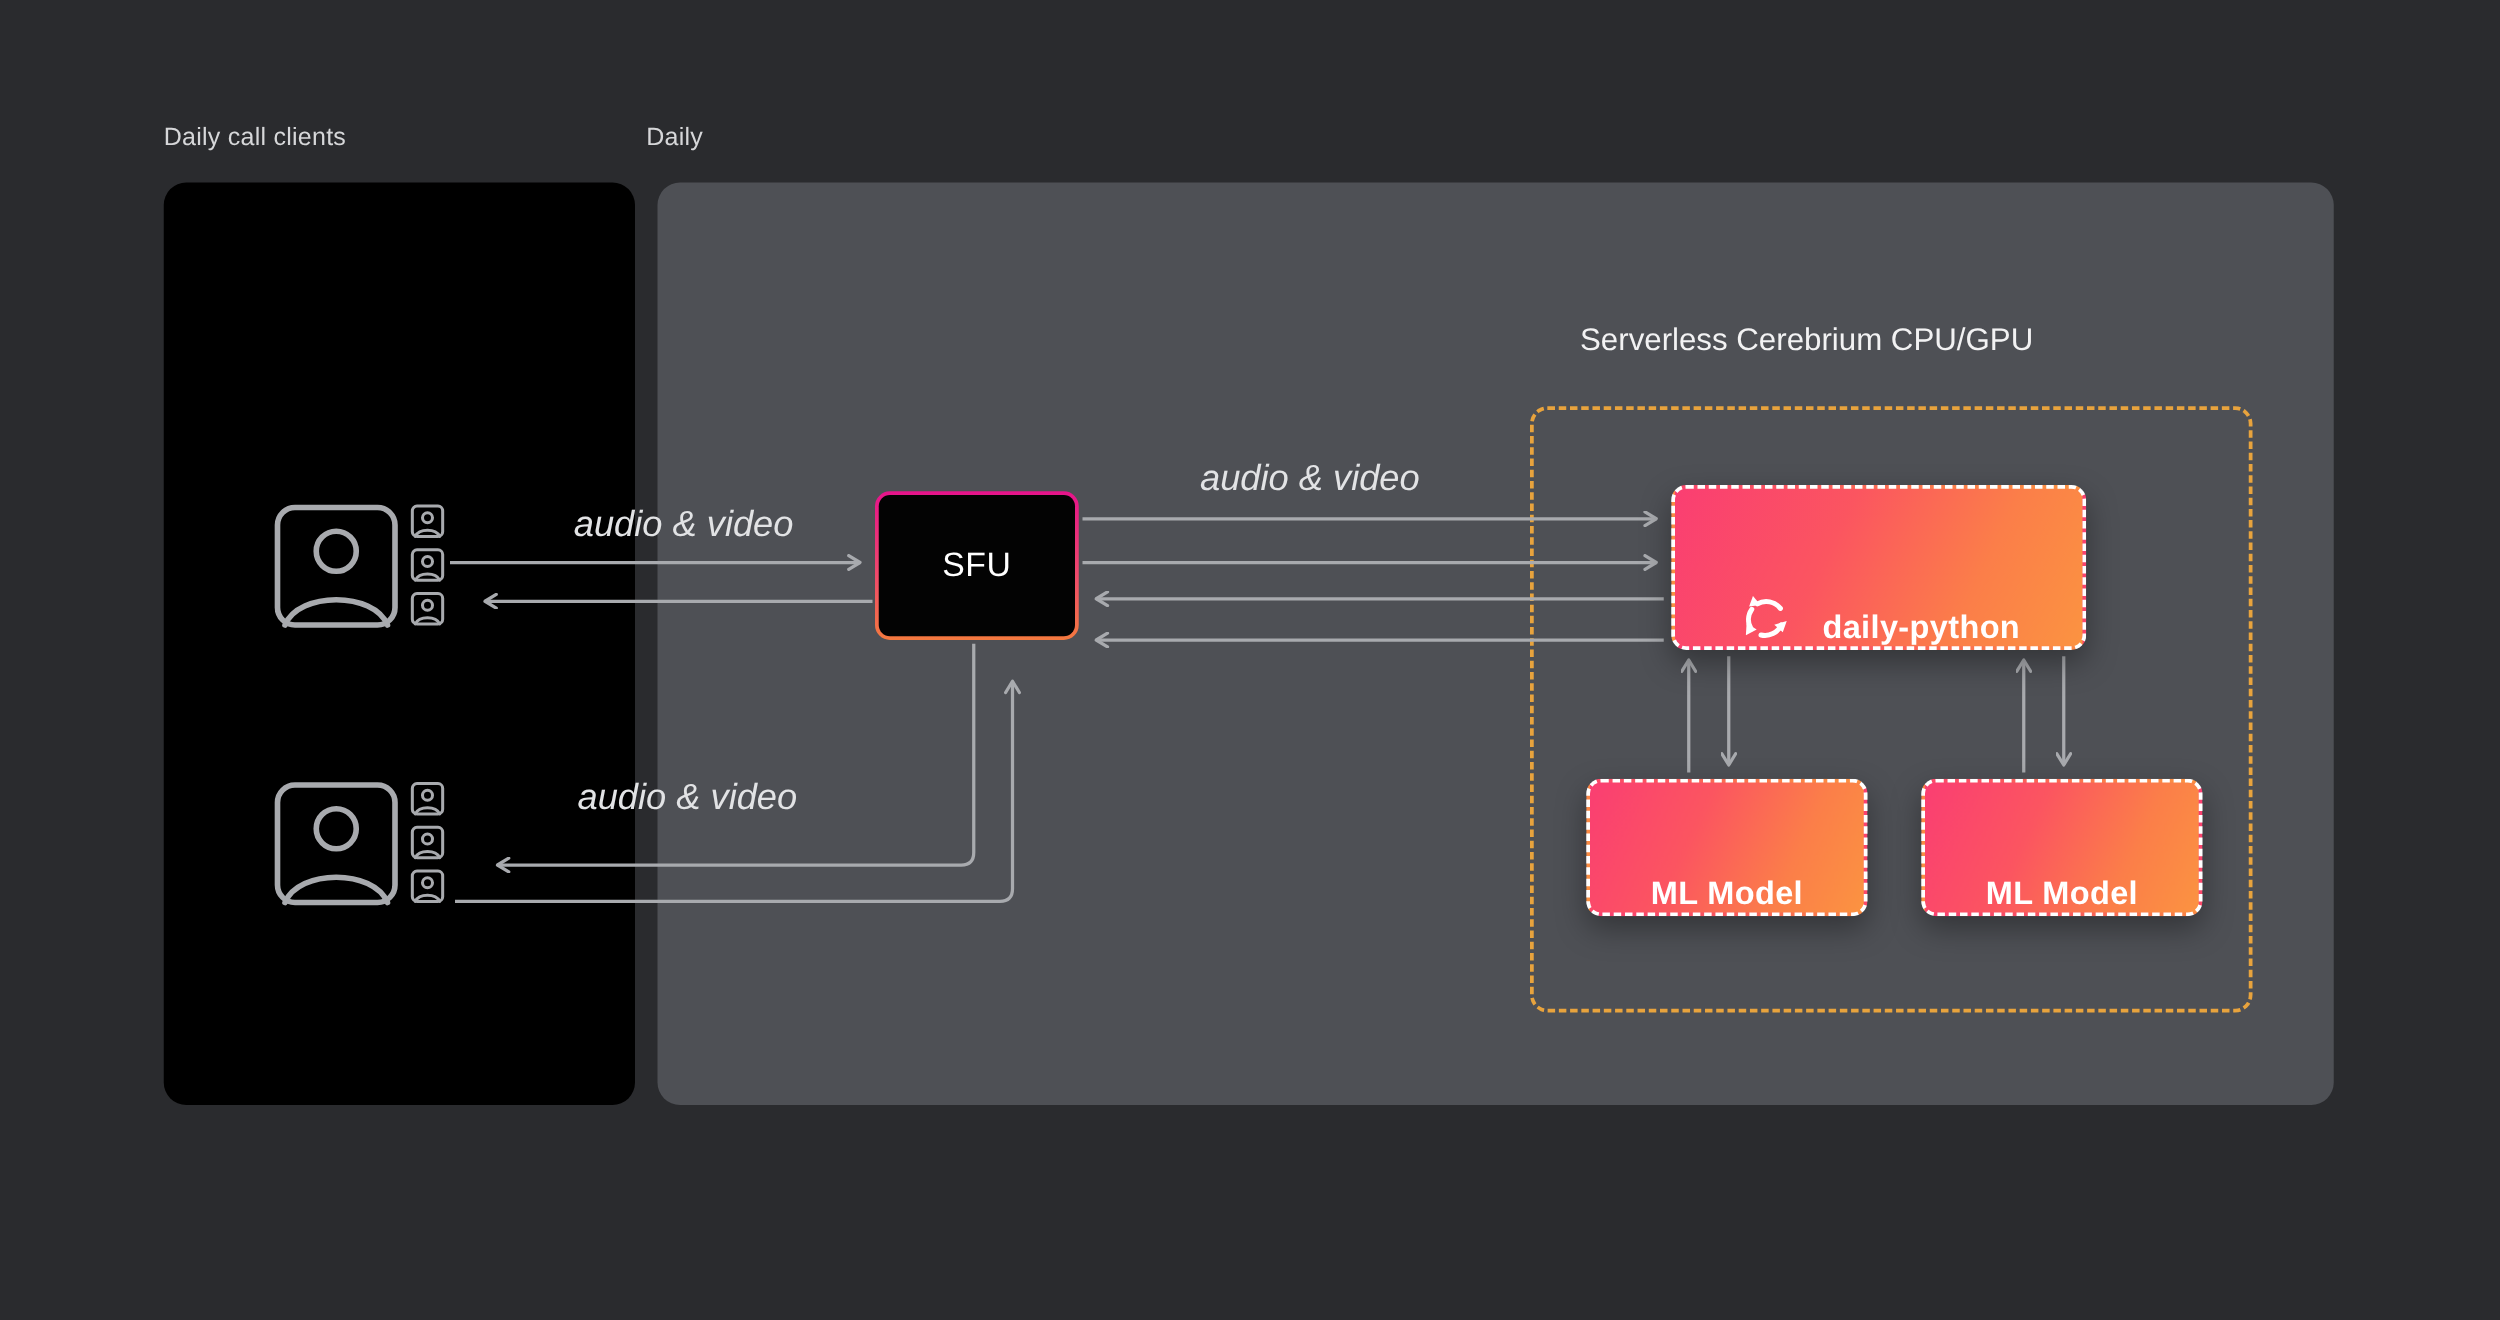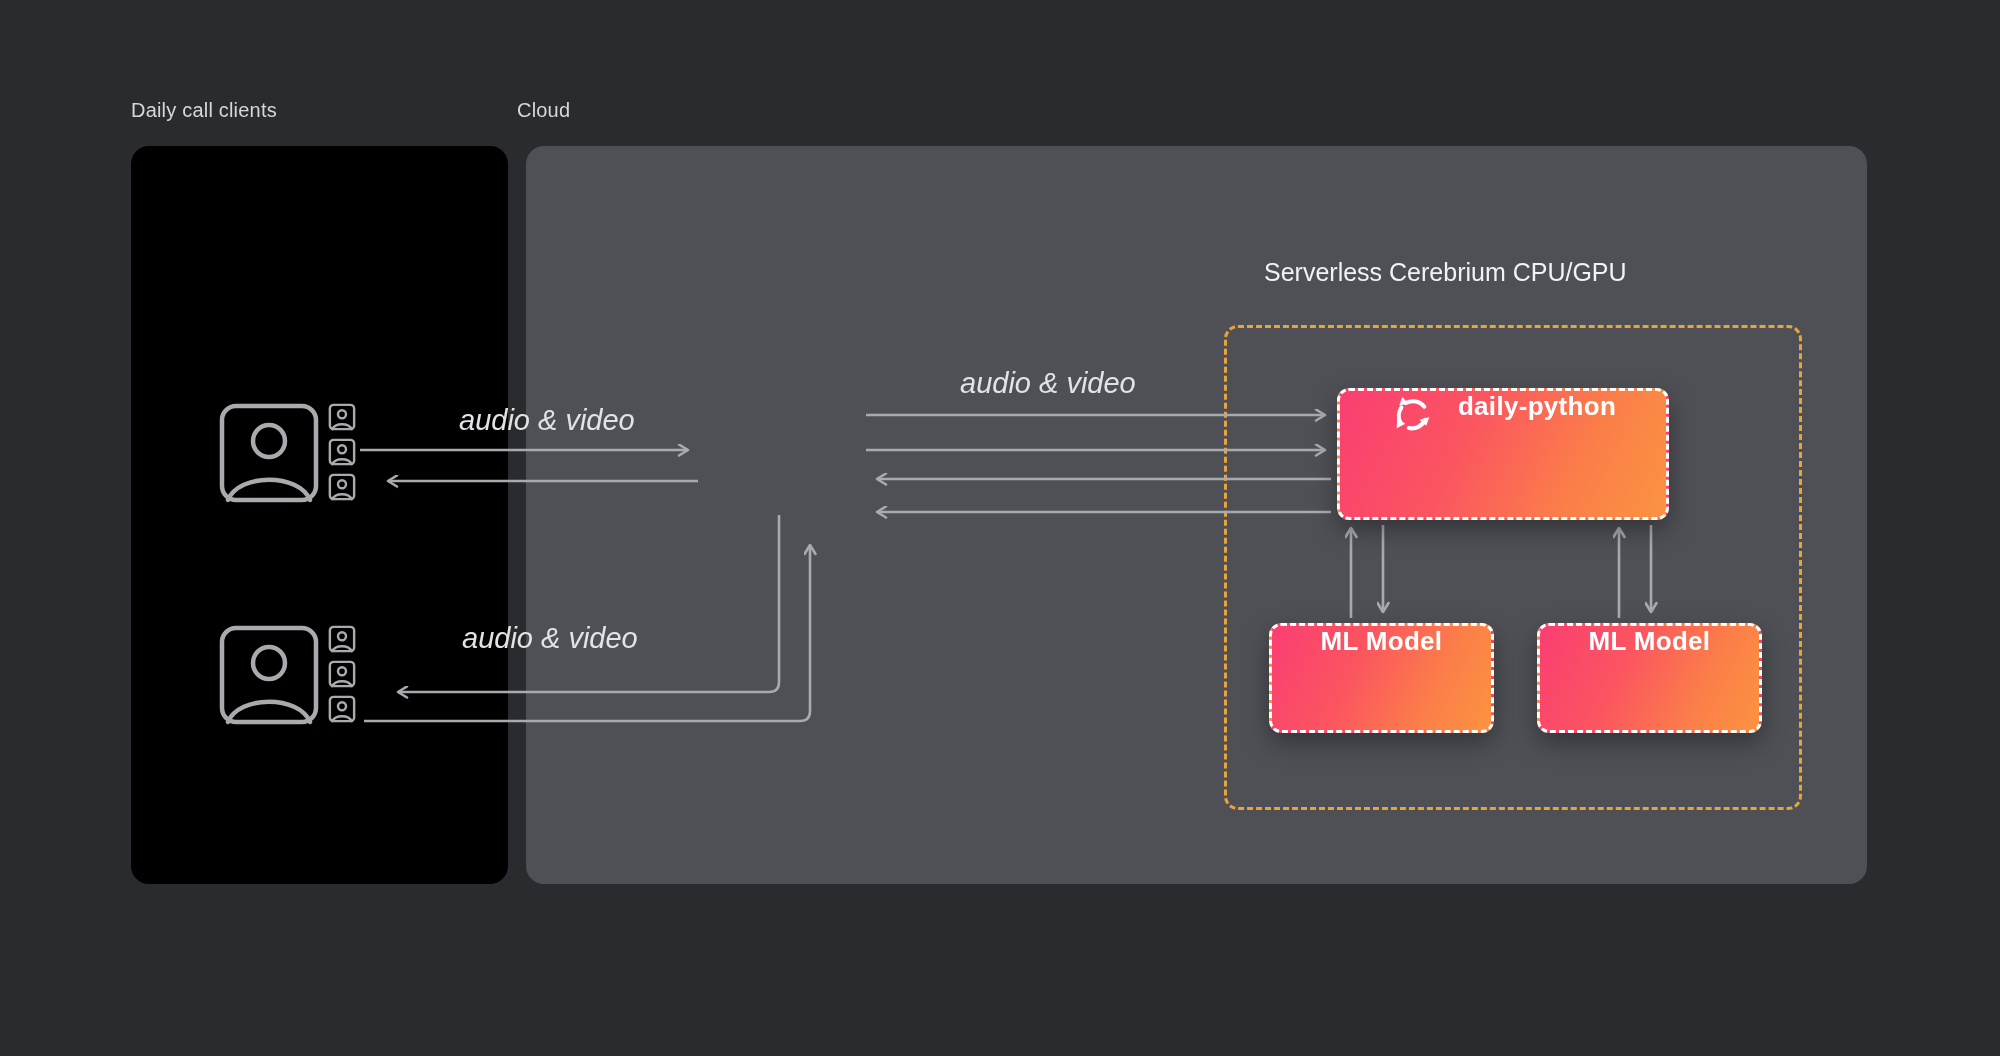--- a/index.html
+++ b/index.html
@@ -82,21 +82,21 @@
     letter-spacing: .4px;
   }
 
   
   .grad-card {
     position: absolute;
     border-radius: 12px;
     background: linear-gradient(115deg, #fa3e72 0%, #fb5560 38%, #fb7e49 72%, #fb9341 100%);
     border: 3px dashed #ffffff;
     display: flex;
-    align-items: flex-start;
+    align-items: flex-end;
     justify-content: center;
     box-shadow: 0 10px 24px rgba(0,0,0,.34);
   }
   .grad-card .card-text {
     color: #ffffff;
     font-size: 26px;
     font-weight: bold;
     letter-spacing: .3px;
     white-space: nowrap;
   }
@@ -142,21 +142,21 @@
     width: 2000px; height: 1056px;
     pointer-events: none;
   }
 </style>
 </head>
 <body>
 
 <div id="stage">
 
   <div class="group-label" style="left:131px; top:99px;">Daily call clients</div>
-  <div class="group-label" style="left:517px; top:99px;">Cloud</div>
+  <div class="group-label" style="left:517px; top:99px;">Daily</div>
 
   <div class="panel panel-clients"></div>
   <div class="panel panel-cloud"></div>
 
   <div class="cerebrium-title">Serverless Cerebrium CPU/GPU</div>
   <div class="cerebrium-box"></div>
 
   <svg id="wires" viewBox="0 0 2000 1056">
     <defs>
       <marker id="ah-r" markerWidth="13" markerHeight="13" refX="11" refY="6.5" orient="auto" markerUnits="userSpaceOnUse">
@@ -242,20 +242,25 @@
         <path d="M4.5 28 C8 21 22 21 25.5 28" fill="none" stroke="#a8aaae" stroke-width="2.6" stroke-linecap="round"></path>
       </svg>
       <svg class="avatar-small" viewBox="0 0 30 30">
         <rect x="2" y="2" width="26" height="26" rx="4" ry="4" fill="none" stroke="#a8aaae" stroke-width="2.6"></rect>
         <circle cx="15" cy="12" r="4.3" fill="none" stroke="#a8aaae" stroke-width="2.6"></circle>
         <path d="M4.5 28 C8 21 22 21 25.5 28" fill="none" stroke="#a8aaae" stroke-width="2.6" stroke-linecap="round"></path>
       </svg>
     </div>
   </div>
 
+  <div class="sfu">
+    <div class="sfu-inner">
+      <span>SFU</span>
+    </div>
+  </div>
 
   <div class="grad-card daily-python">
     <svg class="sync-icon" viewBox="0 0 48 48">
       <g fill="none" stroke="#ffffff" stroke-width="4.2" stroke-linecap="round" stroke-linejoin="round">
         <path d="M16.6 12.6 A15 15 0 0 1 35.8 16.4"></path>
         <path d="M36.6 30.2 A15 15 0 0 1 19.6 38.6"></path>
         <path d="M11.4 33.6 A15 15 0 0 1 11.9 17.2"></path>
       </g>
       <g fill="#ffffff">
         <polygon points="12.9,6.0 19.2,13.6 9.7,14.8"></polygon>

